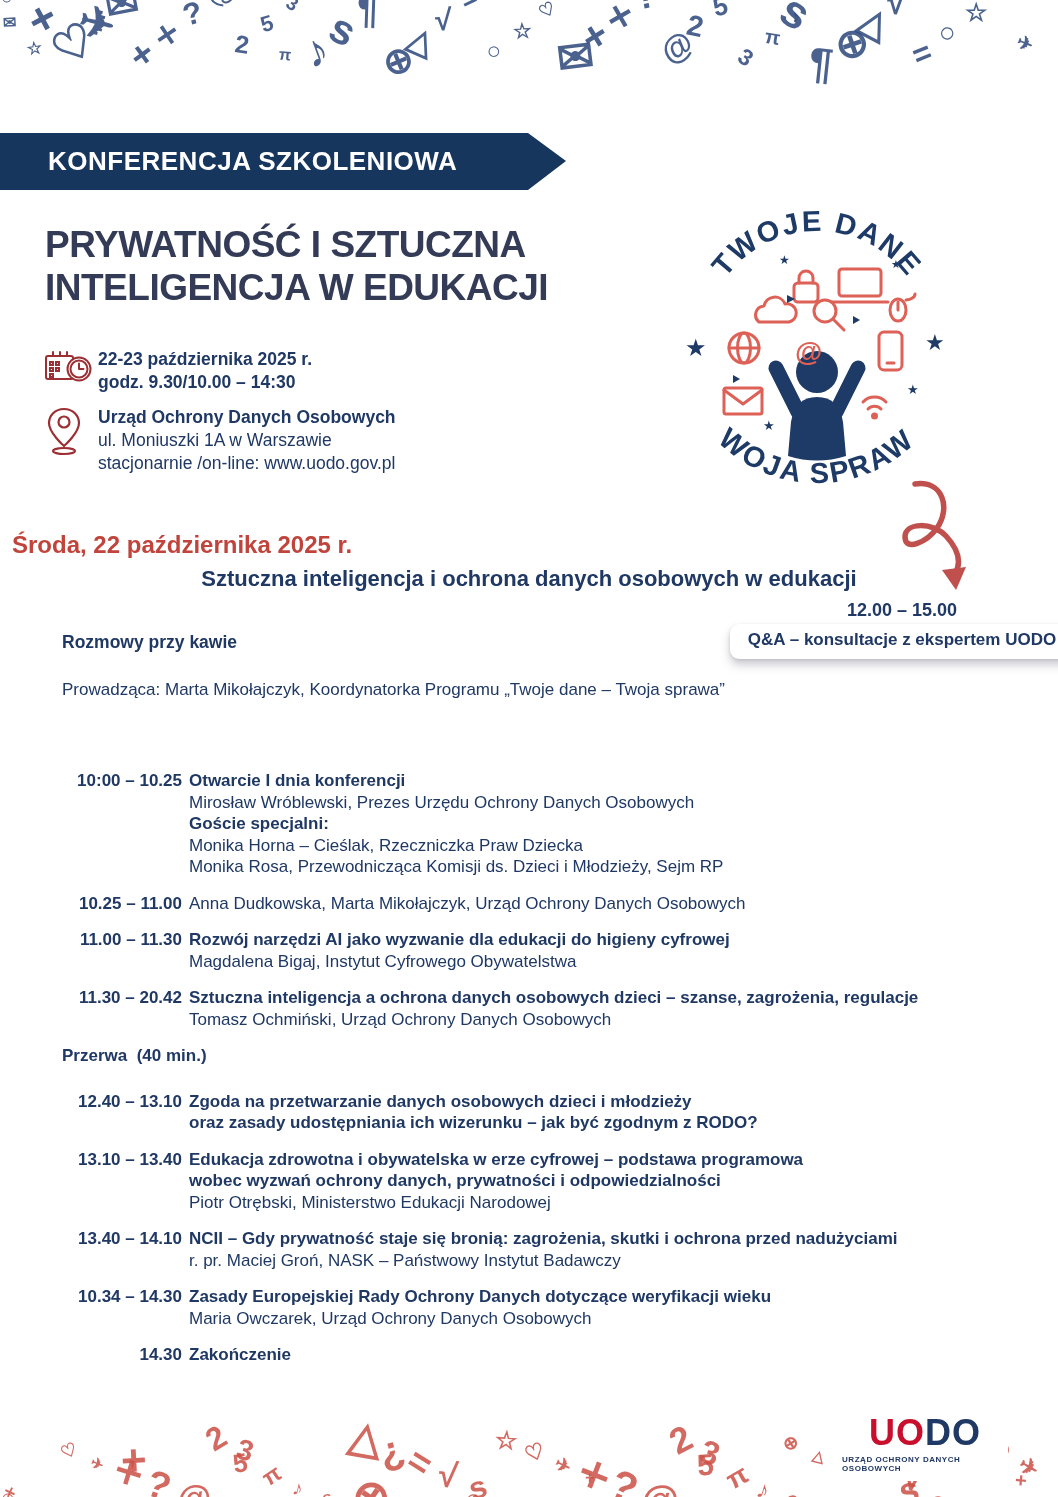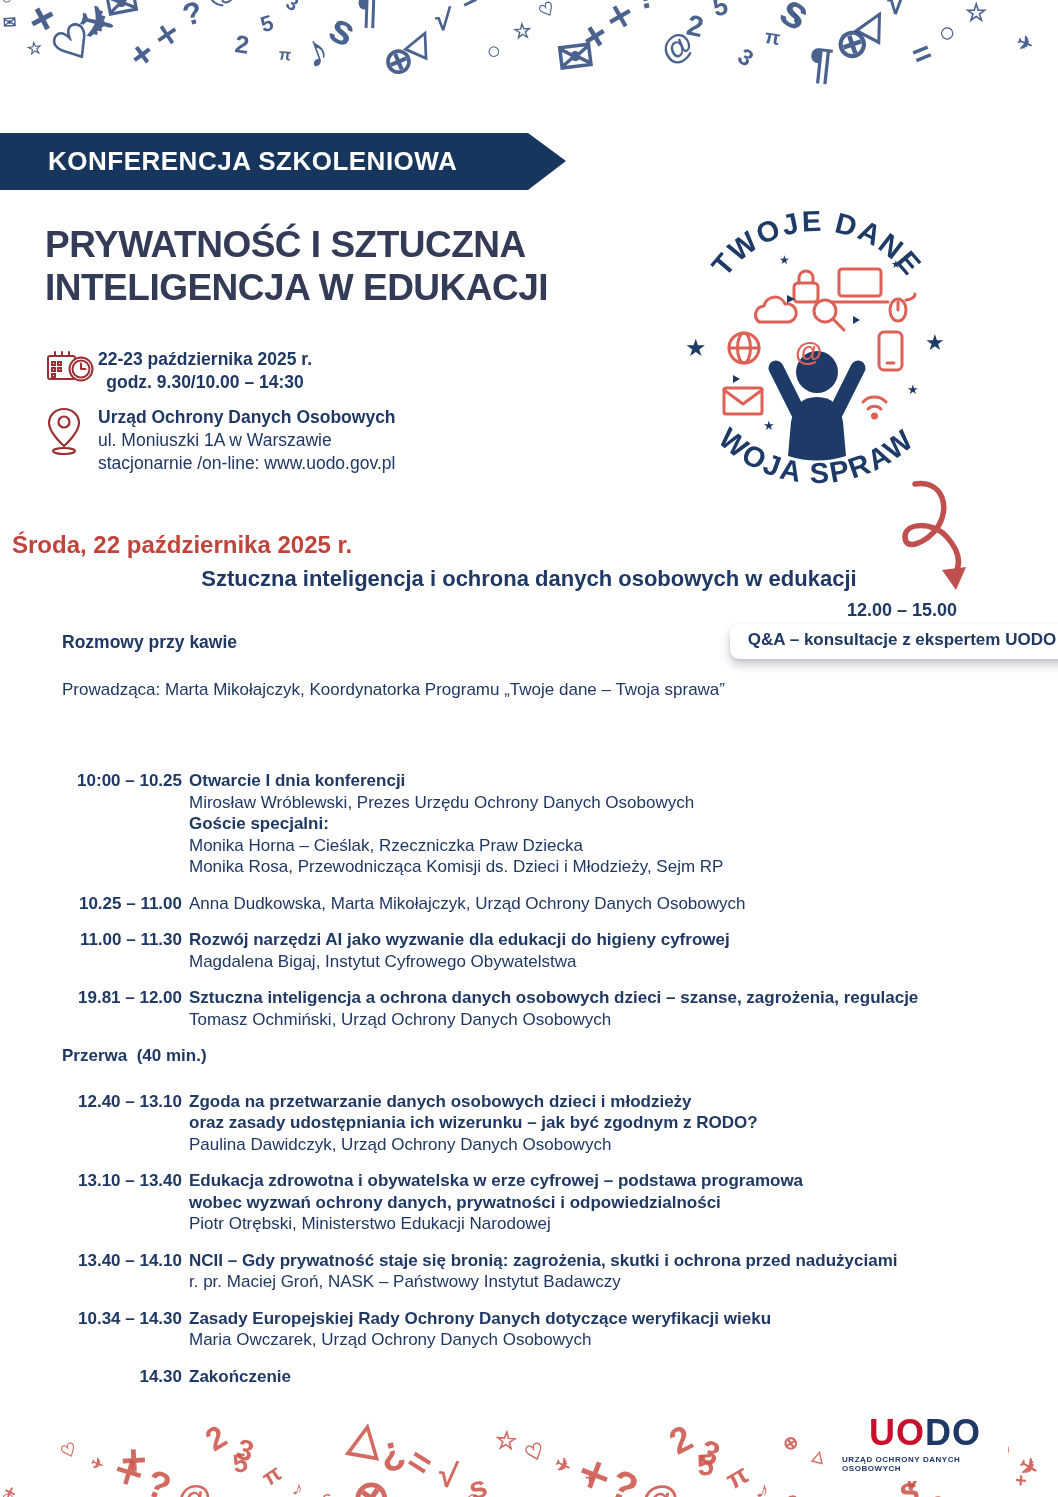--- a/index.html
+++ b/index.html
@@ -22,21 +22,21 @@
 
   
   .main-title{position:absolute;top:223px;left:45px;font-size:37px;font-weight:bold;
               color:#333b57;line-height:1.17;letter-spacing:-.5px;}
 
   
   .info-row{position:absolute;left:44px;display:flex;}
   .info-row .icon{width:54px;flex:0 0 54px;}
   .info-text{font-size:17.5px;line-height:23px;}
   .info-text .b{font-weight:bold;}
-  .date-row{top:348px;text-align:center;}
+  .date-row{top:348px;}
   .venue-row{top:406px;}
   .link{color:#1f3864;text-decoration:none;}
 
   
   .badge{position:absolute;left:662px;top:198px;width:310px;height:300px;}
 
   
   .curly{position:absolute;left:885px;top:478px;width:98px;height:114px;}
 
   
@@ -281,33 +281,32 @@
         </div>
       </div>
       <div class="sch-row">
         <div class="sch-time">11.00 – 11.30</div>
         <div class="sch-body">
           <div class="sch-line b">Rozwój narzędzi AI jako wyzwanie dla edukacji do higieny cyfrowej</div>
           <div class="sch-line">Magdalena Bigaj, Instytut Cyfrowego Obywatelstwa</div>
         </div>
       </div>
       <div class="sch-row">
-        <div class="sch-time">19.81 – 12.00</div>
+        <div class="sch-time">11.30 – 20.42</div>
         <div class="sch-body">
           <div class="sch-line b">Sztuczna inteligencja a ochrona danych osobowych dzieci – szanse, zagrożenia, regulacje</div>
           <div class="sch-line">Tomasz Ochmiński, Urząd Ochrony Danych Osobowych</div>
         </div>
       </div>
       <div class="sch-break">Przerwa  (40 min.)</div>
       <div class="sch-row">
         <div class="sch-time">12.40 – 13.10</div>
         <div class="sch-body">
           <div class="sch-line b">Zgoda na przetwarzanie danych osobowych dzieci i młodzieży</div>
           <div class="sch-line b">oraz zasady udostępniania ich wizerunku – jak być zgodnym z RODO?</div>
-          <div class="sch-line">Paulina Dawidczyk, Urząd Ochrony Danych Osobowych</div>
         </div>
       </div>
       <div class="sch-row">
         <div class="sch-time">13.10 – 13.40</div>
         <div class="sch-body">
           <div class="sch-line b">Edukacja zdrowotna i obywatelska w erze cyfrowej – podstawa programowa</div>
           <div class="sch-line b">wobec wyzwań ochrony danych, prywatności i odpowiedzialności</div>
           <div class="sch-line">Piotr Otrębski, Ministerstwo Edukacji Narodowej</div>
         </div>
       </div>

